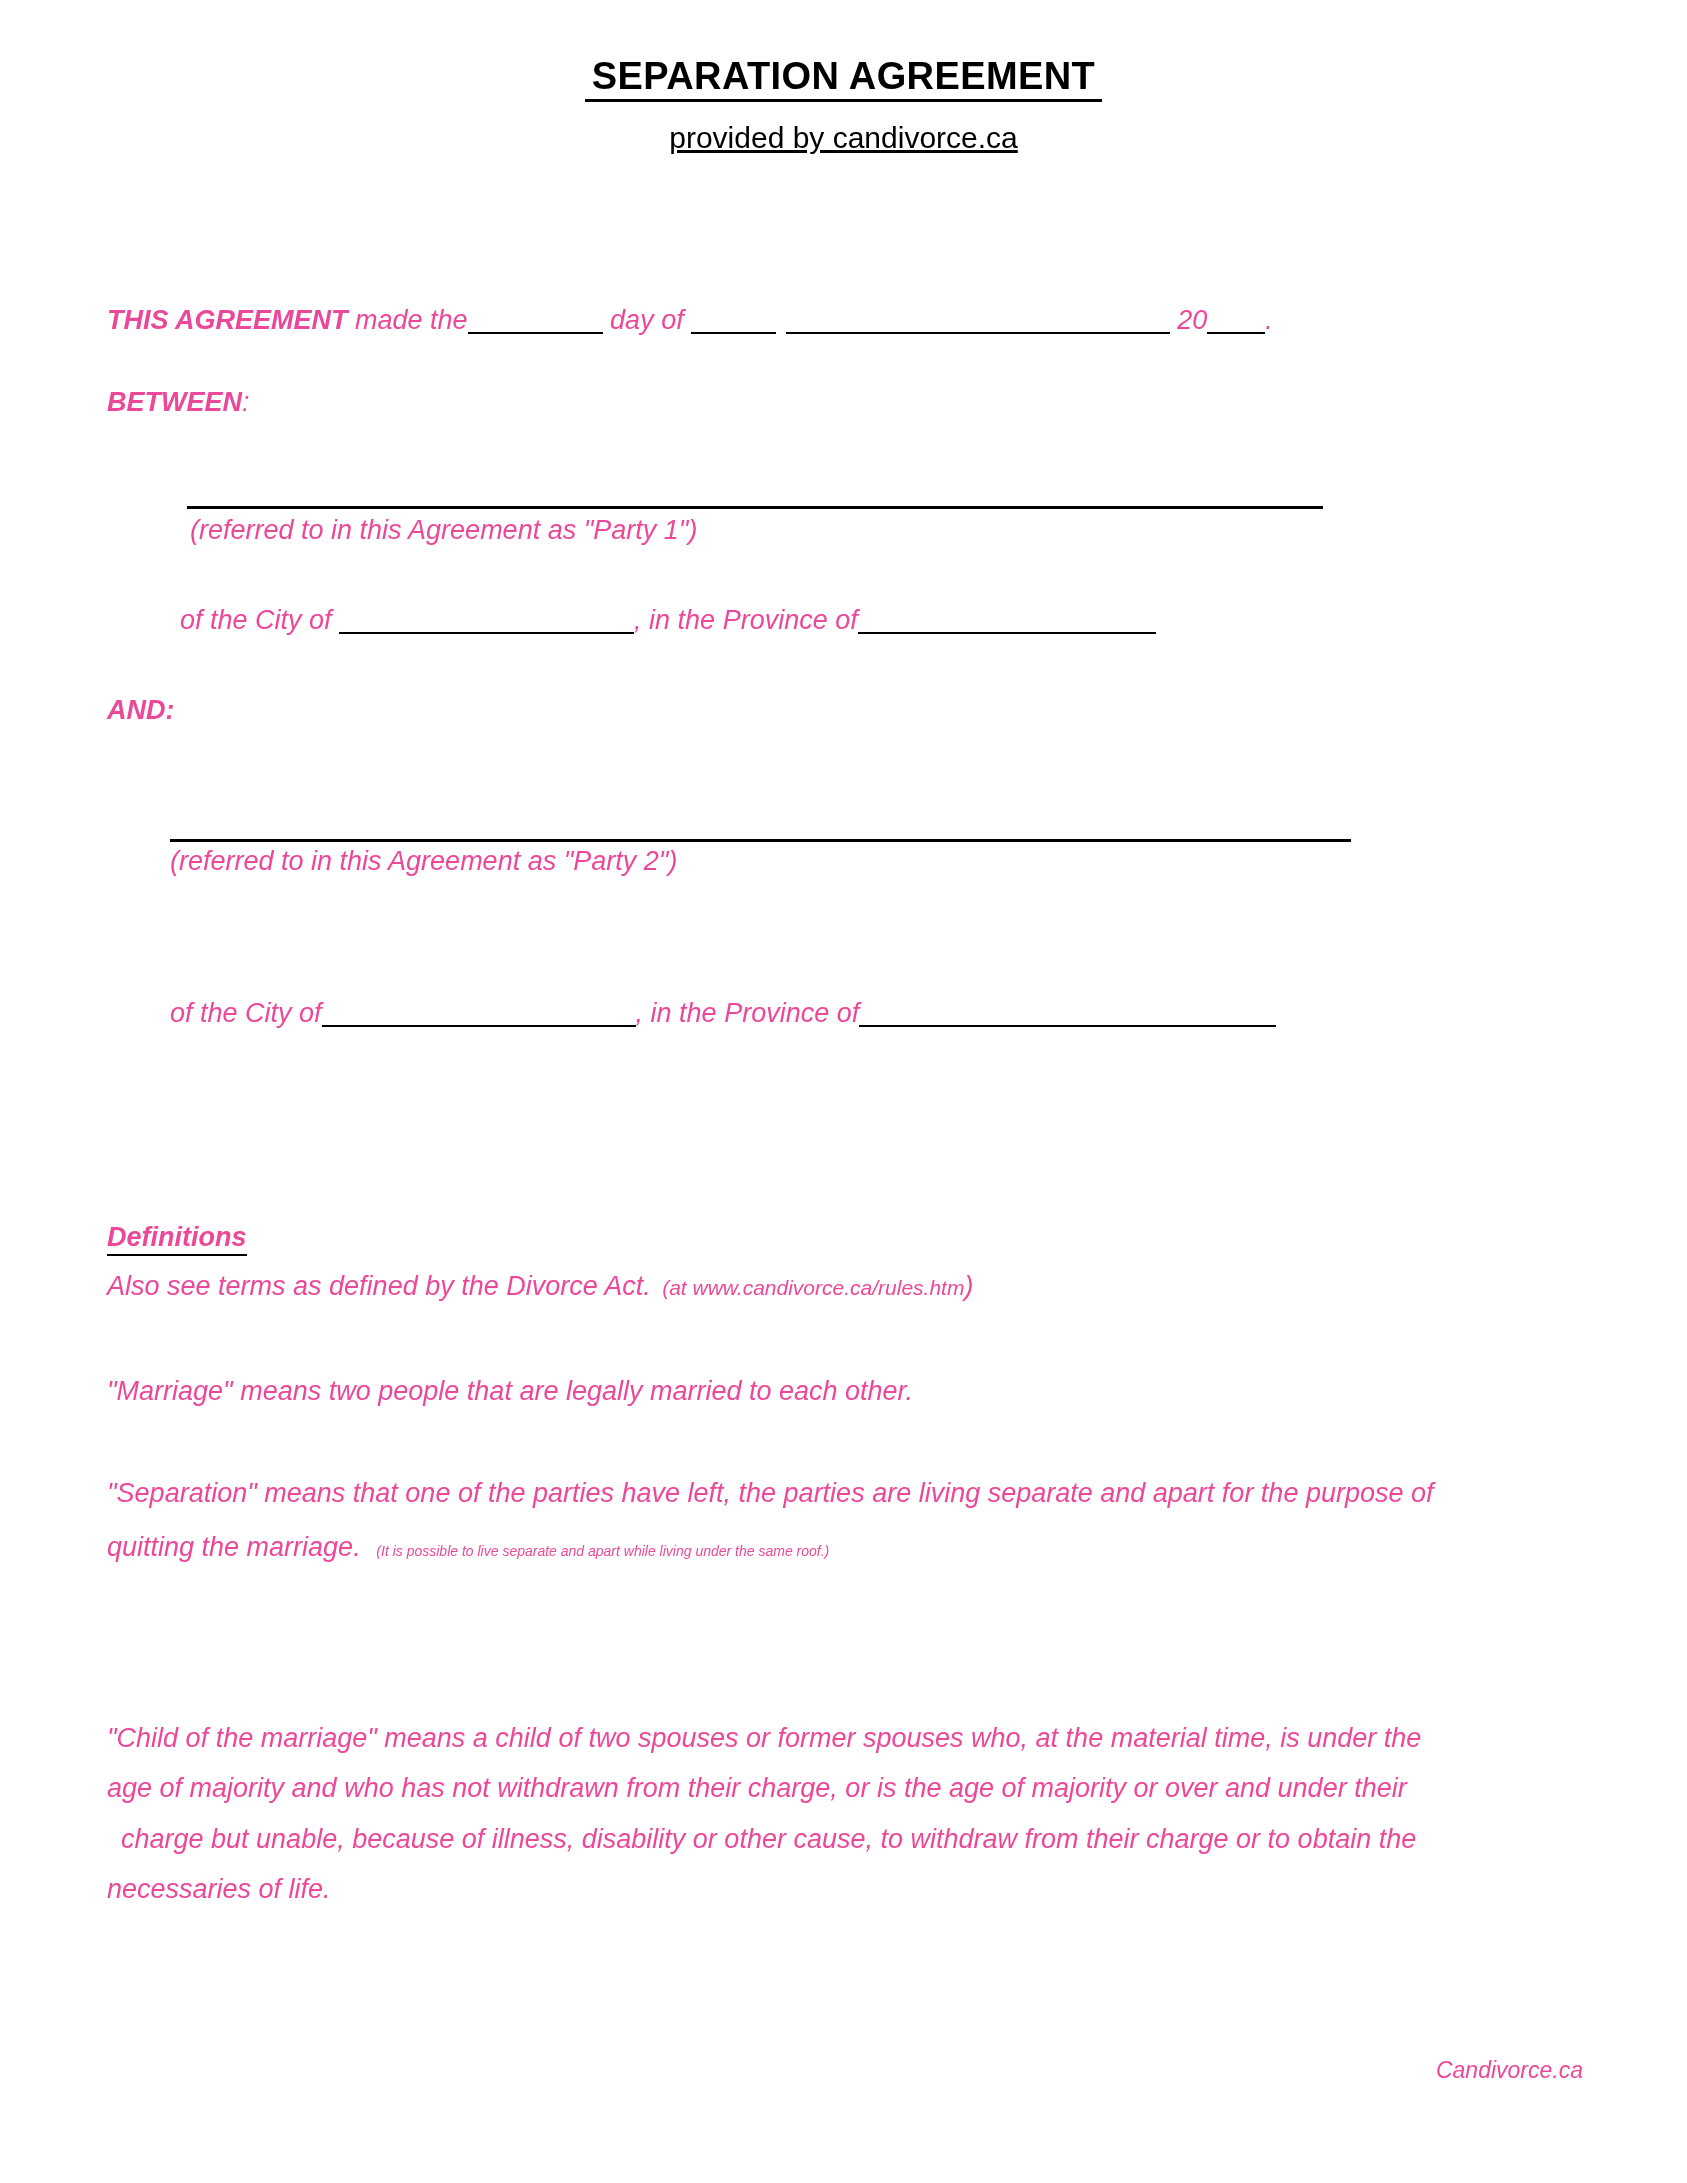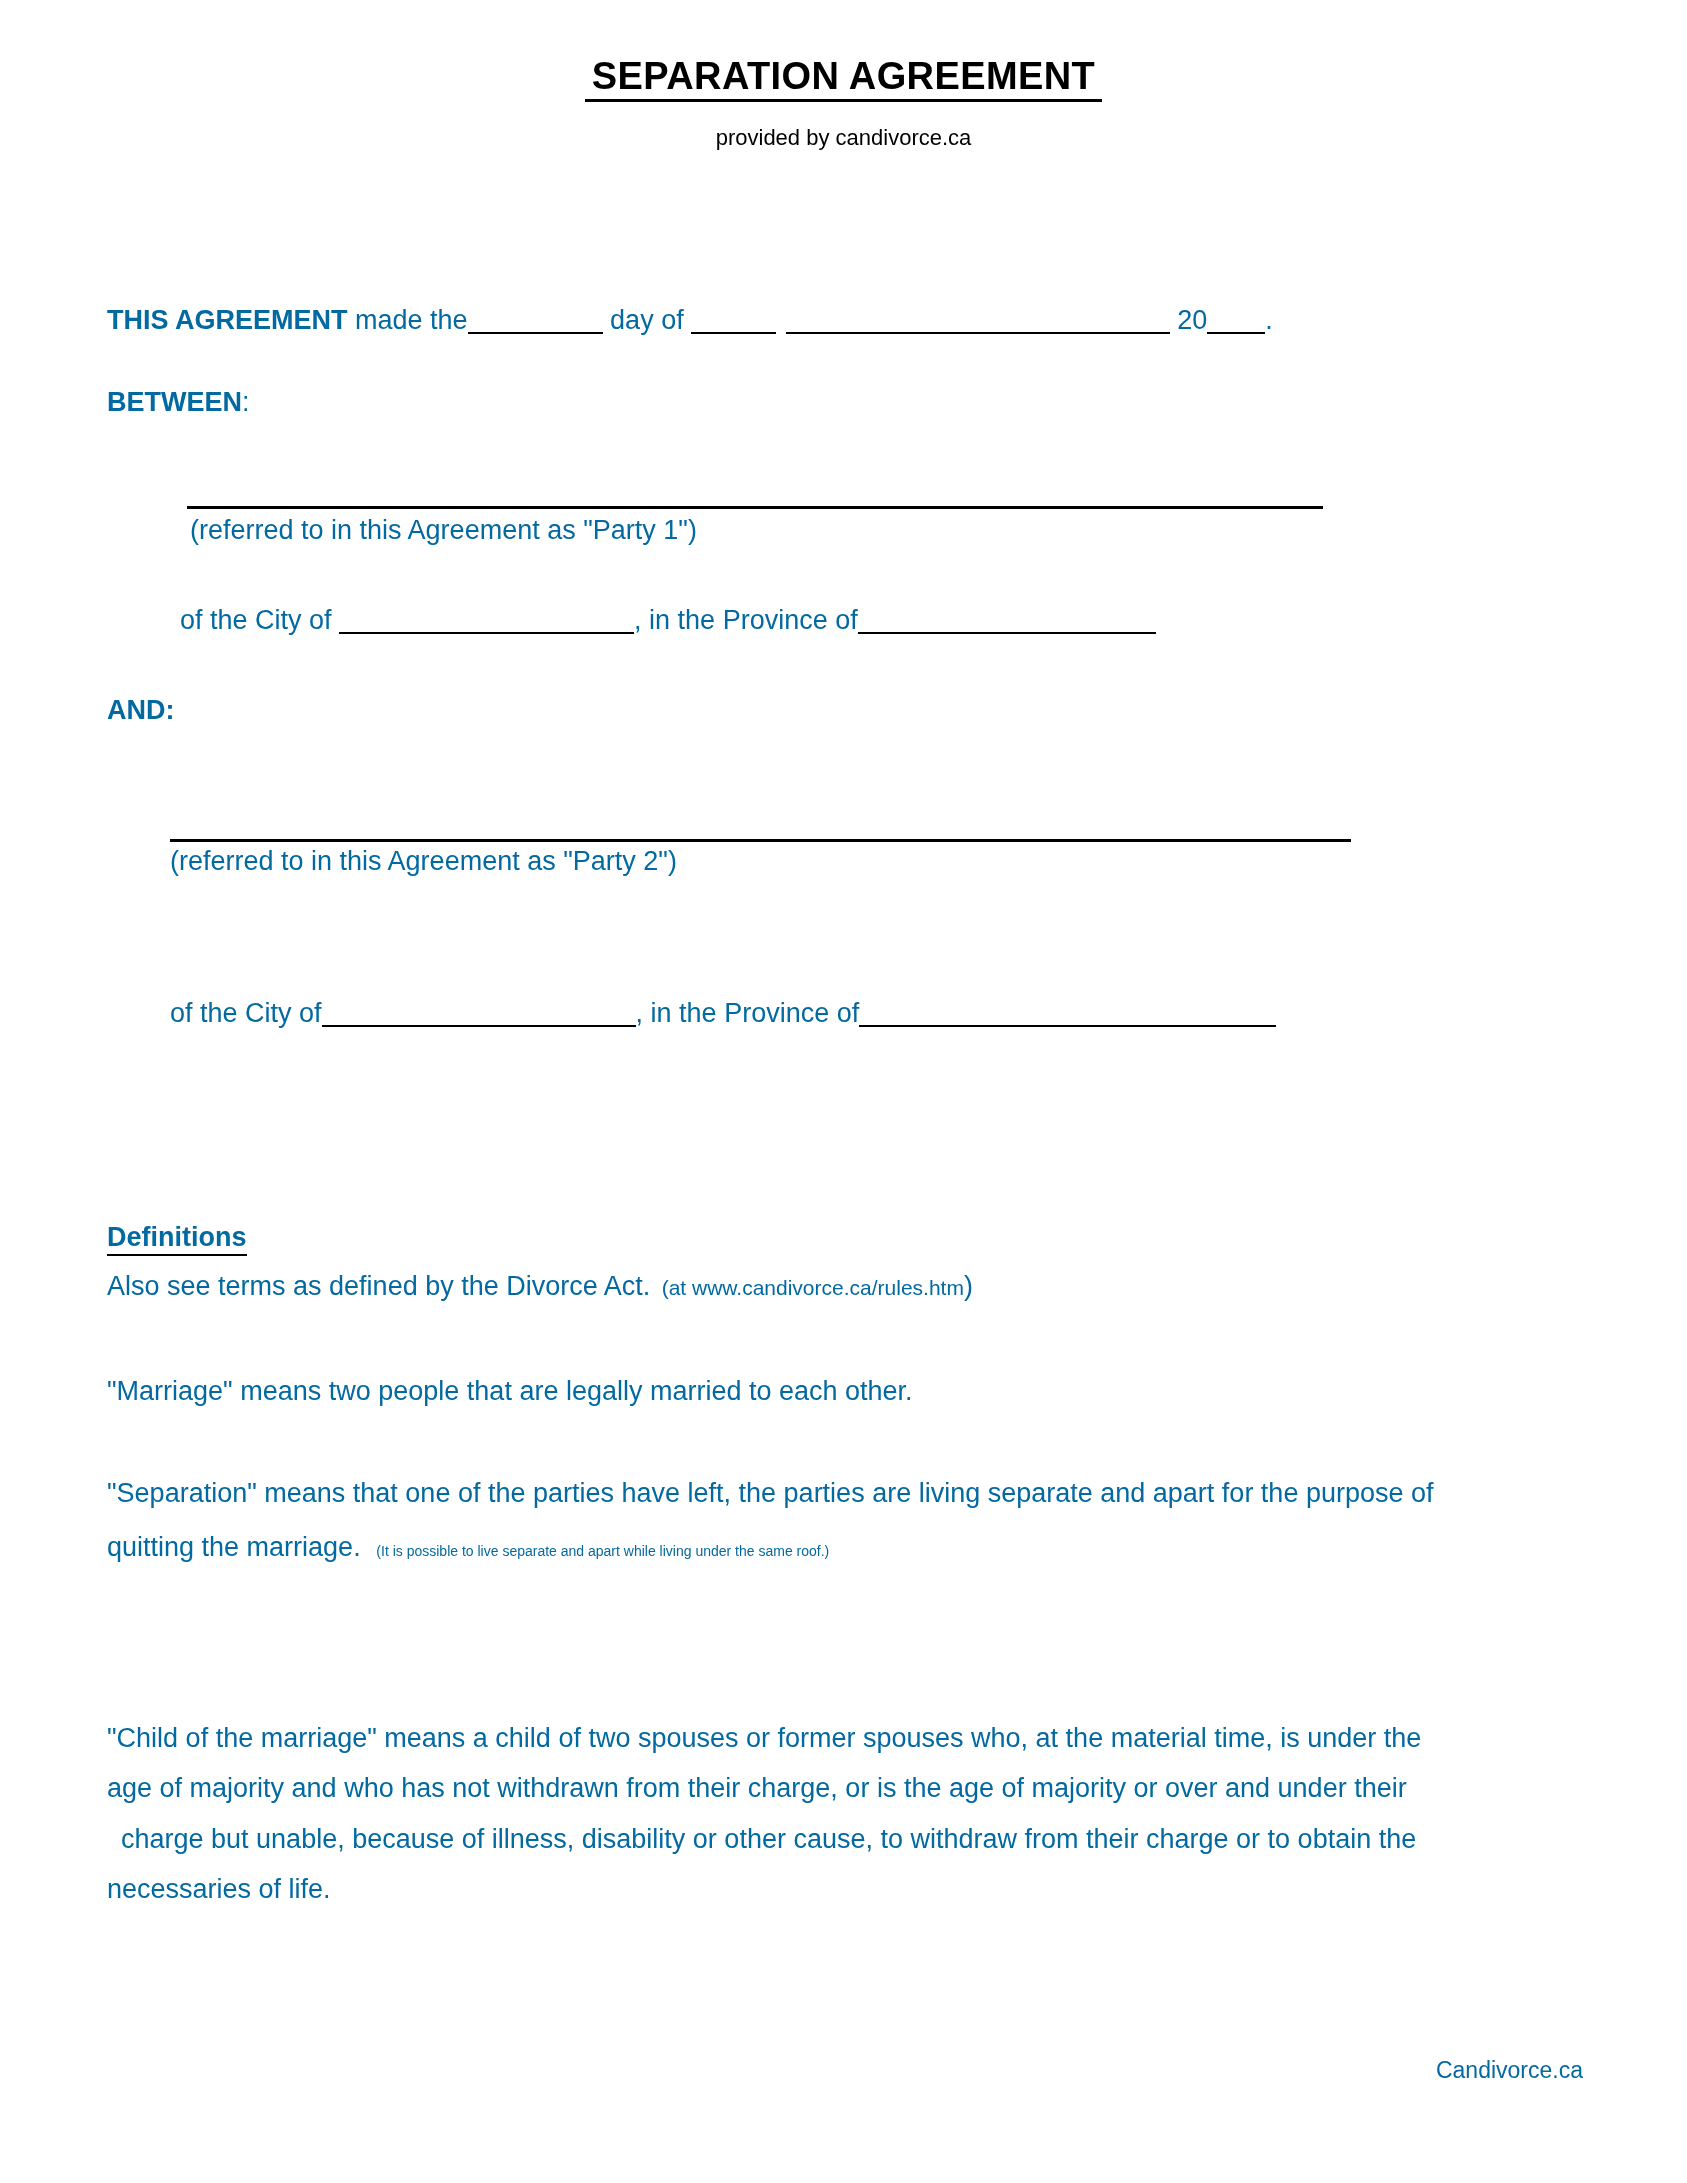--- a/index.html
+++ b/index.html
@@ -11,21 +11,22 @@
     background: #ffffff;
     color: #000000;
     font-family: "Liberation Sans", "DejaVu Sans", sans-serif;
     overflow: hidden;
   }
   .t {
     position: absolute;
     font-size: 27px;
     line-height: 32px;
     white-space: pre;
-    color: #0369a1;
+    color: #ec4899;
+    font-style: italic;
   }
   .b { font-weight: bold; }
   .u-head {
     font-weight: bold;
     display: inline-block;
     border-bottom: 2.6px solid #000;
     padding-bottom: 1px;
   }
   .title-wrap {
     position: absolute;
@@ -42,22 +43,23 @@
     letter-spacing: 0.4px;
     border-bottom: 3.5px solid #000;
     padding: 0 7px 0.9px 7px;
   }
   .subtitle {
     position: absolute;
     top: 125px;
     left: 0;
     width: 100%;
     text-align: center;
-    font-size: 22px;
+    font-size: 30px;
     line-height: 26px;
+    text-decoration: underline;
   }
   .blank {
     display: inline-block;
     height: 0;
     border-bottom: 2.6px solid #000;
     margin-bottom: -5.2px;
   }
   .rule {
     position: absolute;
     height: 0;

